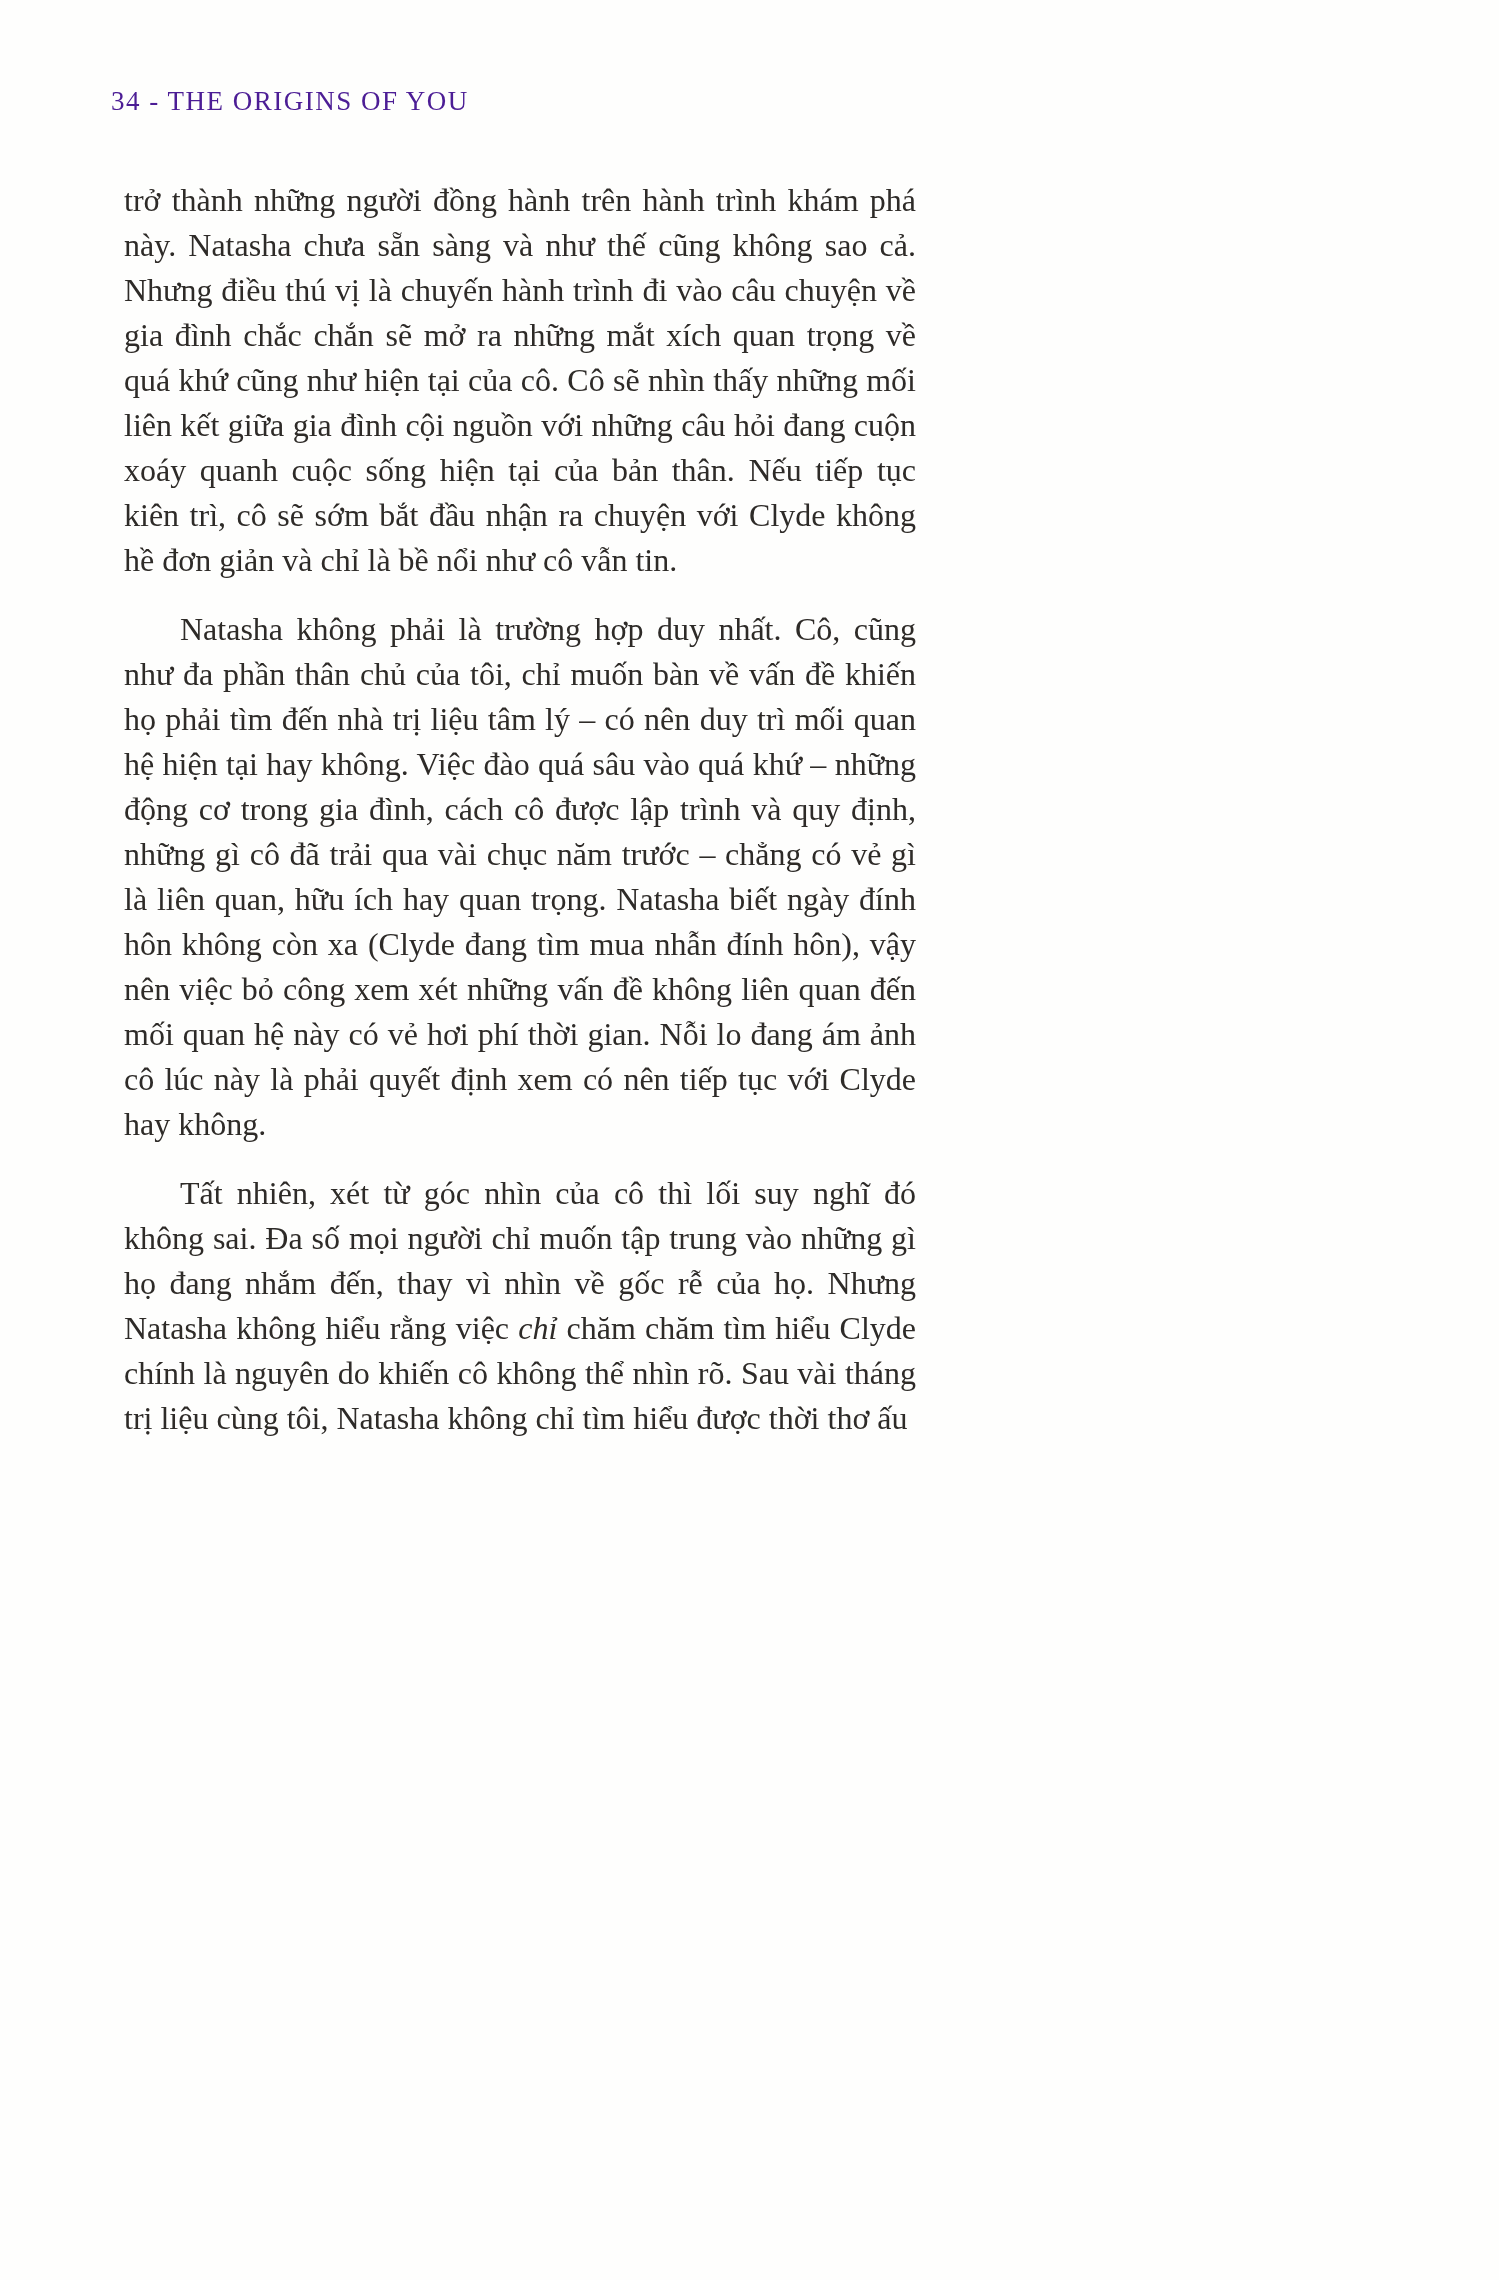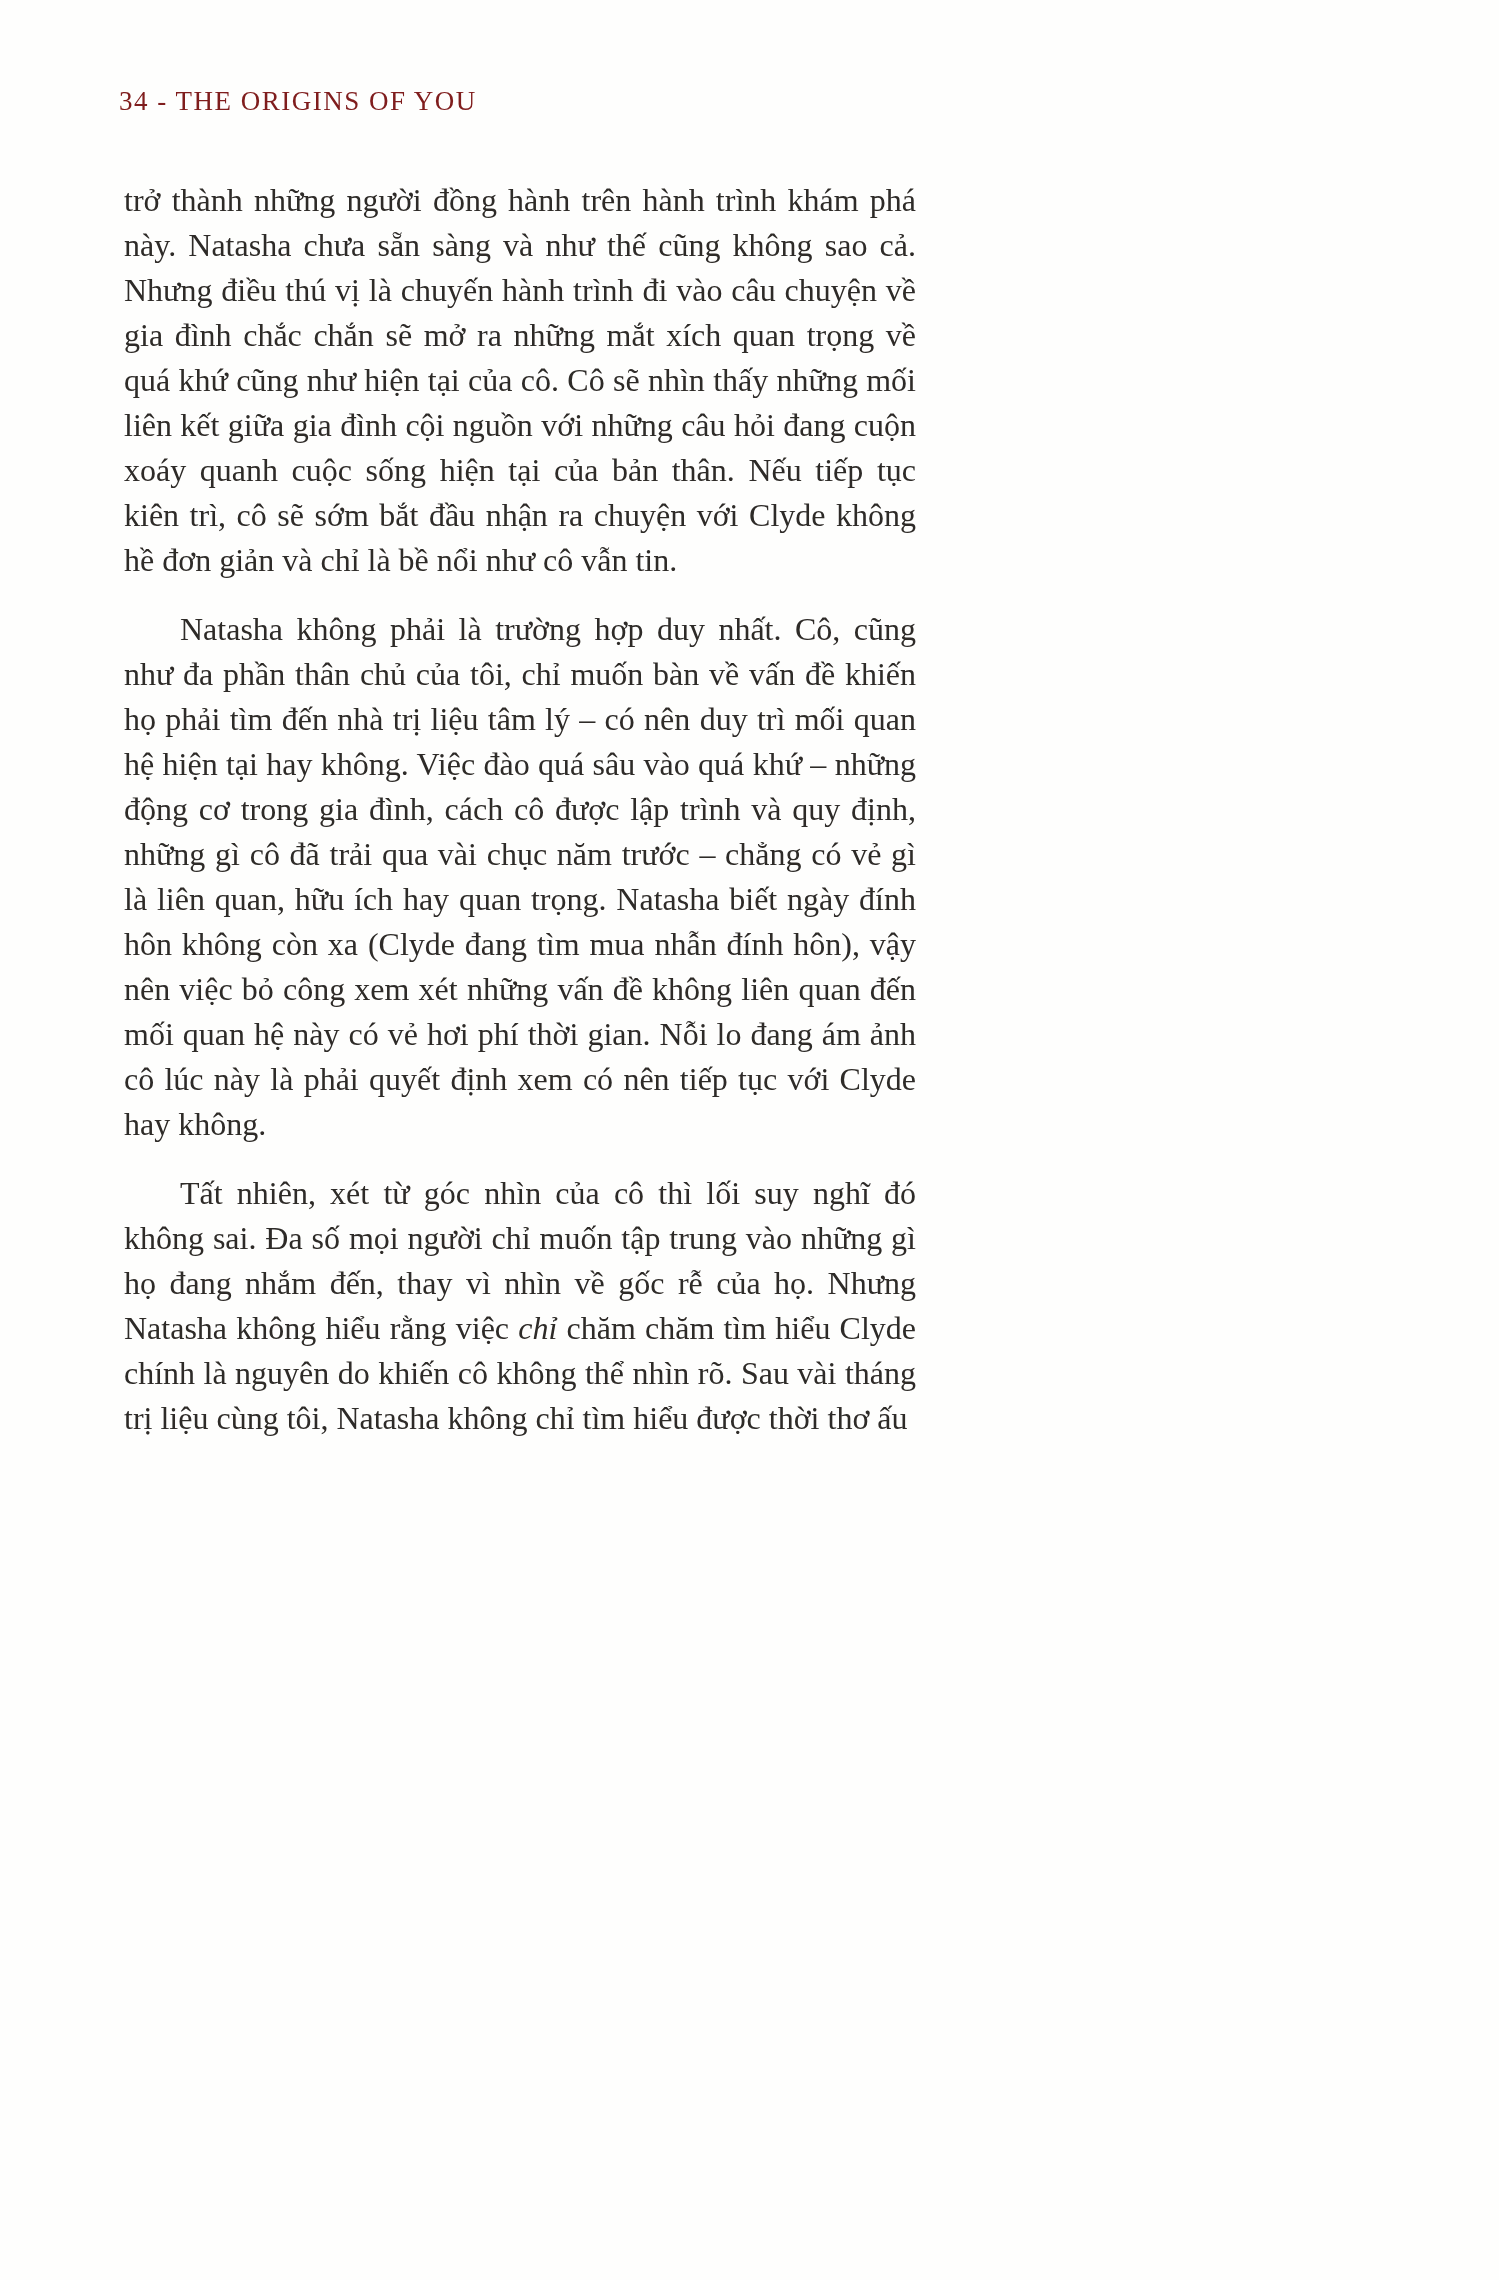--- a/index.html
+++ b/index.html
@@ -13,24 +13,24 @@
     height: 2280px;
     background: #fefefd;
     box-sizing: border-box;
     font-family: "Liberation Serif", "DejaVu Serif", serif;
     color: #2e2b28;
     overflow: hidden;
   }
   .running-header {
     position: absolute;
     top: 86px;
-    left: 119px;
+    left: 111px;
     font-size: 27px;
     letter-spacing: 1.5px;
-    color: #7f1d1d;
+    color: #4c1d95;
     white-space: nowrap;
   }
   .body-text {
     position: absolute;
     top: 178px;
     left: 124px;
     width: 792px;
     font-size: 32px;
     line-height: 45px;
     text-align: justify;

